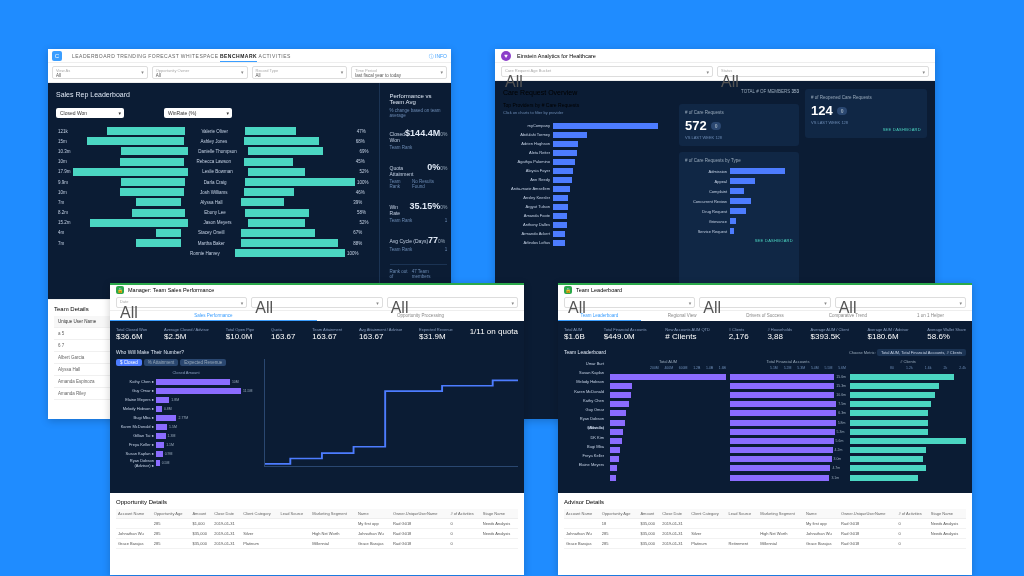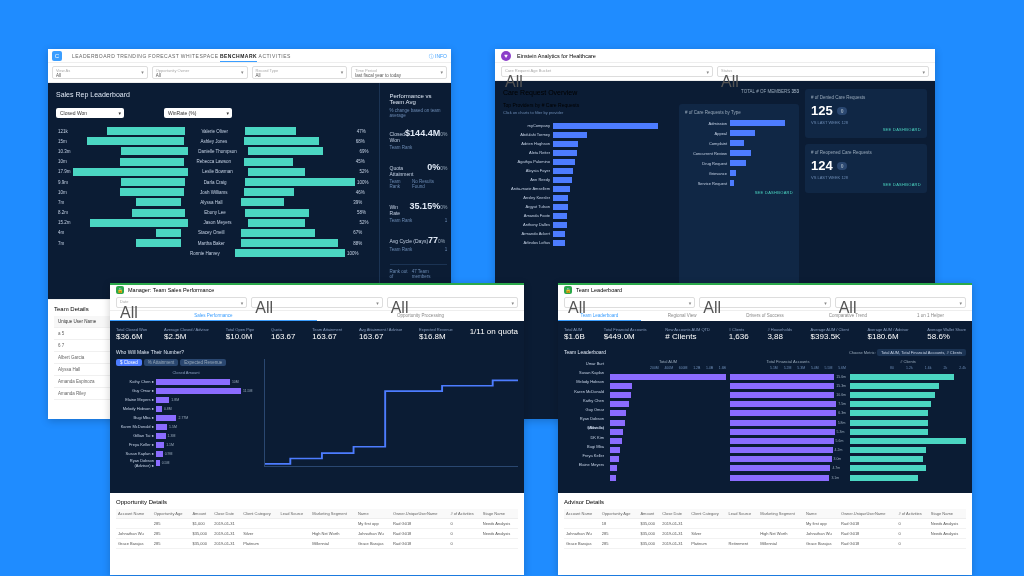--- a/index.html
+++ b/index.html
@@ -449,20 +449,28 @@
             <div class="pb" style="width:11.854838709677418px"></div>
           </div>
   <div class="prow">
             <div class="pn">Arlindos Loftus</div>
             <div class="pb" style="width:11.854838709677418px"></div>
           </div>
         </div>
     </div>
     <div class="p2-mid">
       <div style="text-align:right;font-size:4.5px;color:#9ab;margin-bottom:4px"><span>TOTAL # OF MEMBERS</span> <b>353</b></div>
+      <div class="card">
+        <div class="c-lbl"># of Care Requests</div>
+        <div class="c-val">
+            <span>572</span>
+            <span class="c-badge">0</span>
+          </div>
+        <div class="c-sub">VS LAST WEEK   128</div>
+      </div>
       <div class="card" style="flex:1">
         <div class="c-lbl"># of Care Requests by Type</div>
         <div id="p2-types">
   <div class="typ-row">
               <div class="tn">Admission</div>
               <div class="tb" style="width:54.705882352941174px"></div>
             </div>
   <div class="typ-row">
               <div class="tn">Appeal</div>
               <div class="tb" style="width:24.705882352941174px"></div>
@@ -486,29 +494,20 @@
   <div class="typ-row">
               <div class="tn">Service Request</div>
               <div class="tb" style="width:4.235294117647059px"></div>
             </div>
           </div>
         <div class="c-link">SEE DASHBOARD</div>
       </div>
     </div>
     <div class="p2-right" id="p2-cards">
   <div class="card">
-    <div class="c-lbl"># of Denied Care Requests</div>
-    <div class="c-val">
-            <span>125</span>
-            <span class="c-badge">0</span>
-          </div>
-    <div class="c-sub">VS LAST WEEK   128</div>
-    <div class="c-link">SEE DASHBOARD</div>
-  </div>
-  <div class="card">
     <div class="c-lbl"># of Reopened Care Requests</div>
     <div class="c-val">
             <span>124</span>
             <span class="c-badge">0</span>
           </div>
     <div class="c-sub">VS LAST WEEK   128</div>
     <div class="c-link">SEE DASHBOARD</div>
   </div>
       </div>
   </div>
@@ -558,21 +557,21 @@
         <div class="kpi">
           <div class="kl">Team Attainment</div>
           <div class="kv">163.67</div>
         </div>
         <div class="kpi">
           <div class="kl">Avg Attainment / Advisor</div>
           <div class="kv">163.67</div>
         </div>
         <div class="kpi">
           <div class="kl">Expected Revenue</div>
-          <div class="kv">$16.8M</div>
+          <div class="kv">$31.9M</div>
         </div>
         <div class="kpi">
           <div class="kl"></div>
           <div class="kv">1/11 on quota</div>
         </div>
       </div>
     <div class="p3-q">Who Will Make Their Number?</div>
     <div style="display:flex;gap:8px">
       <div style="flex:0 0 140px">
         <div class="p3-chips" id="p3-chips">
@@ -740,21 +739,21 @@
         <div class="kpi">
           <div class="kl">Total Financial Accounts</div>
           <div class="kv">$449.0M</div>
         </div>
         <div class="kpi">
           <div class="kl">New Accounts AUM QTD</div>
           <div class="kv"># Clients</div>
         </div>
         <div class="kpi">
           <div class="kl"># Clients</div>
-          <div class="kv">1,636</div>
+          <div class="kv">2,176</div>
         </div>
         <div class="kpi">
           <div class="kl"># Households</div>
           <div class="kv">3,88</div>
         </div>
         <div class="kpi">
           <div class="kl">Average AUM / Client</div>
           <div class="kv">$393.5K</div>
         </div>
         <div class="kpi">

